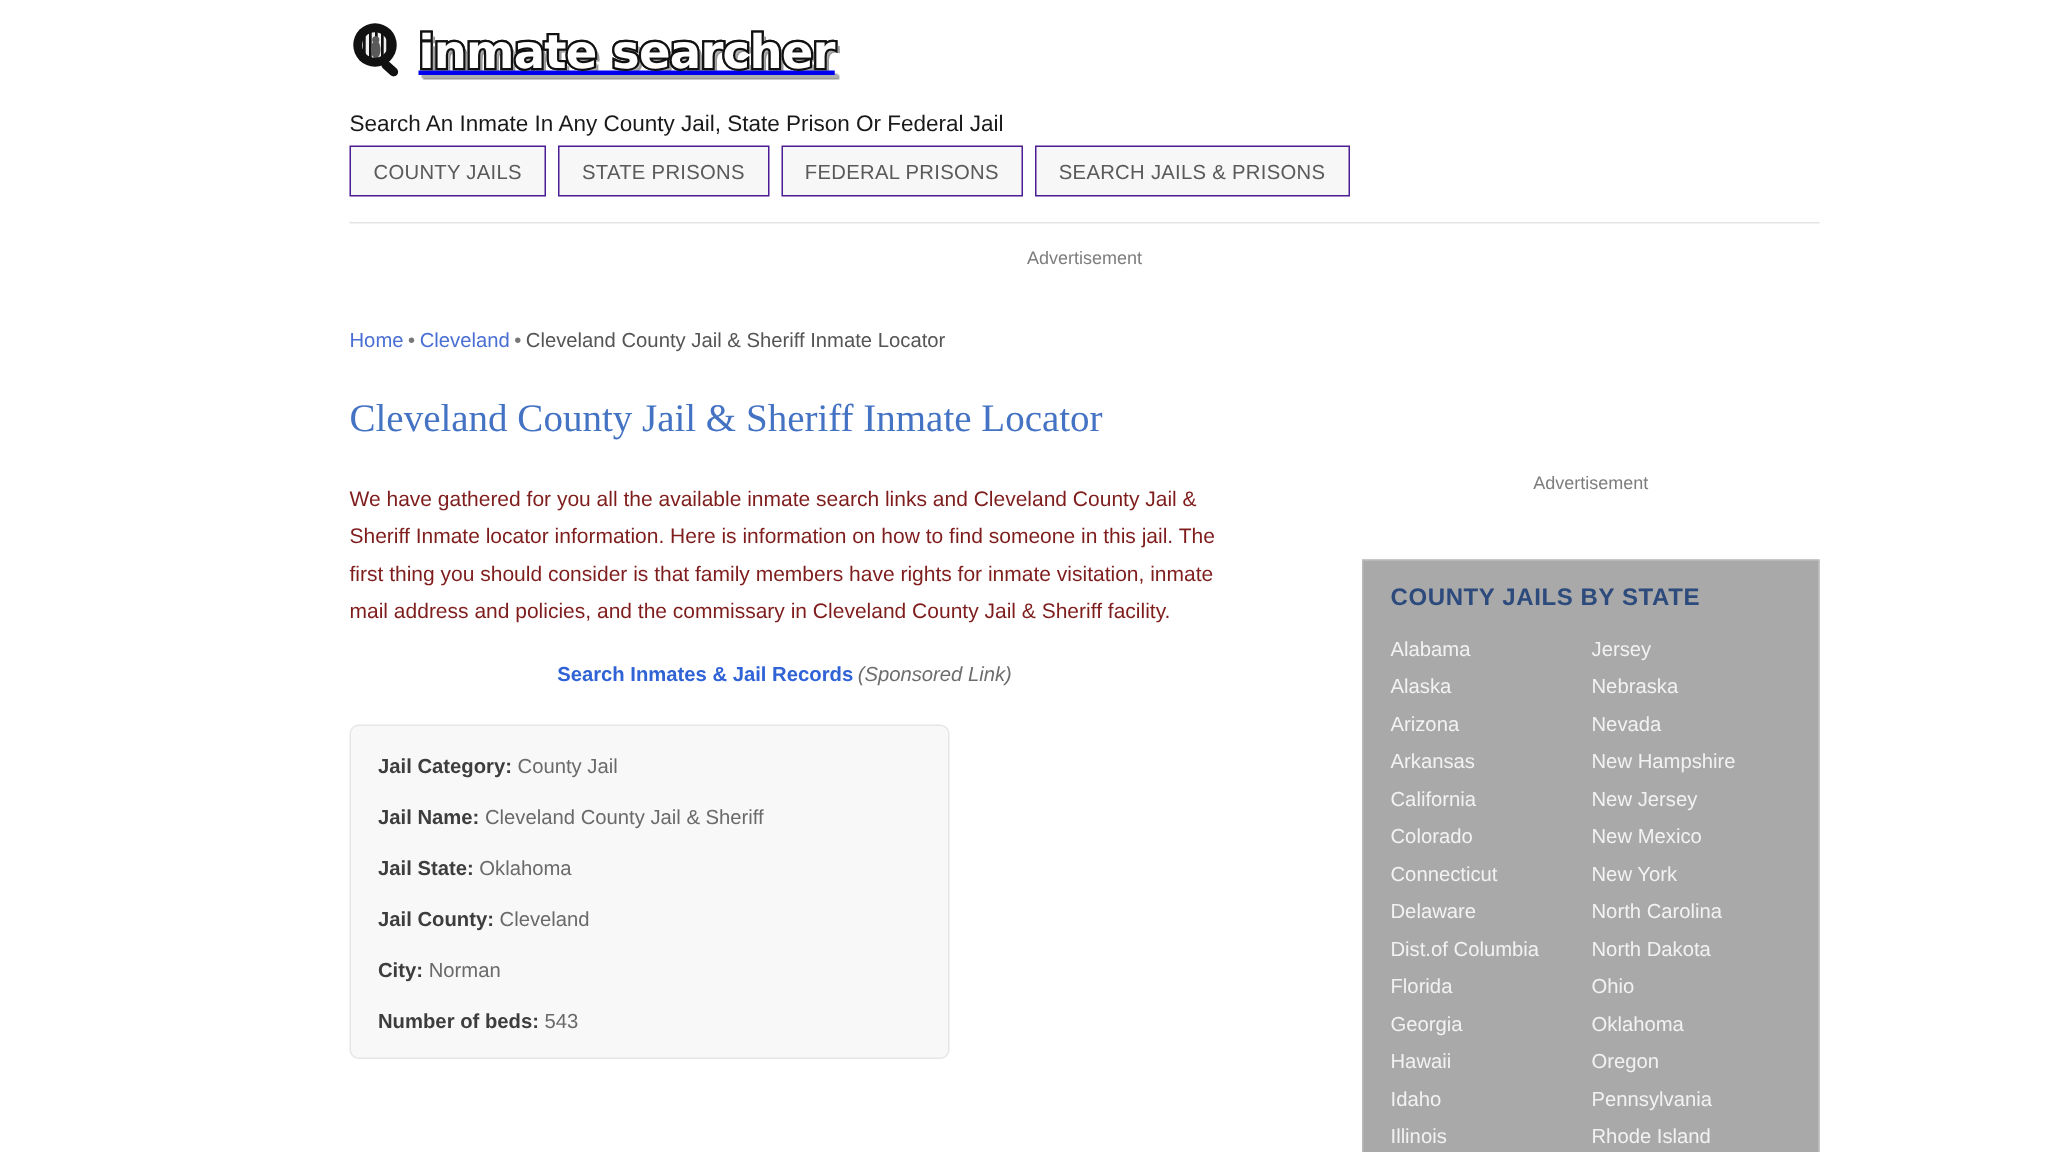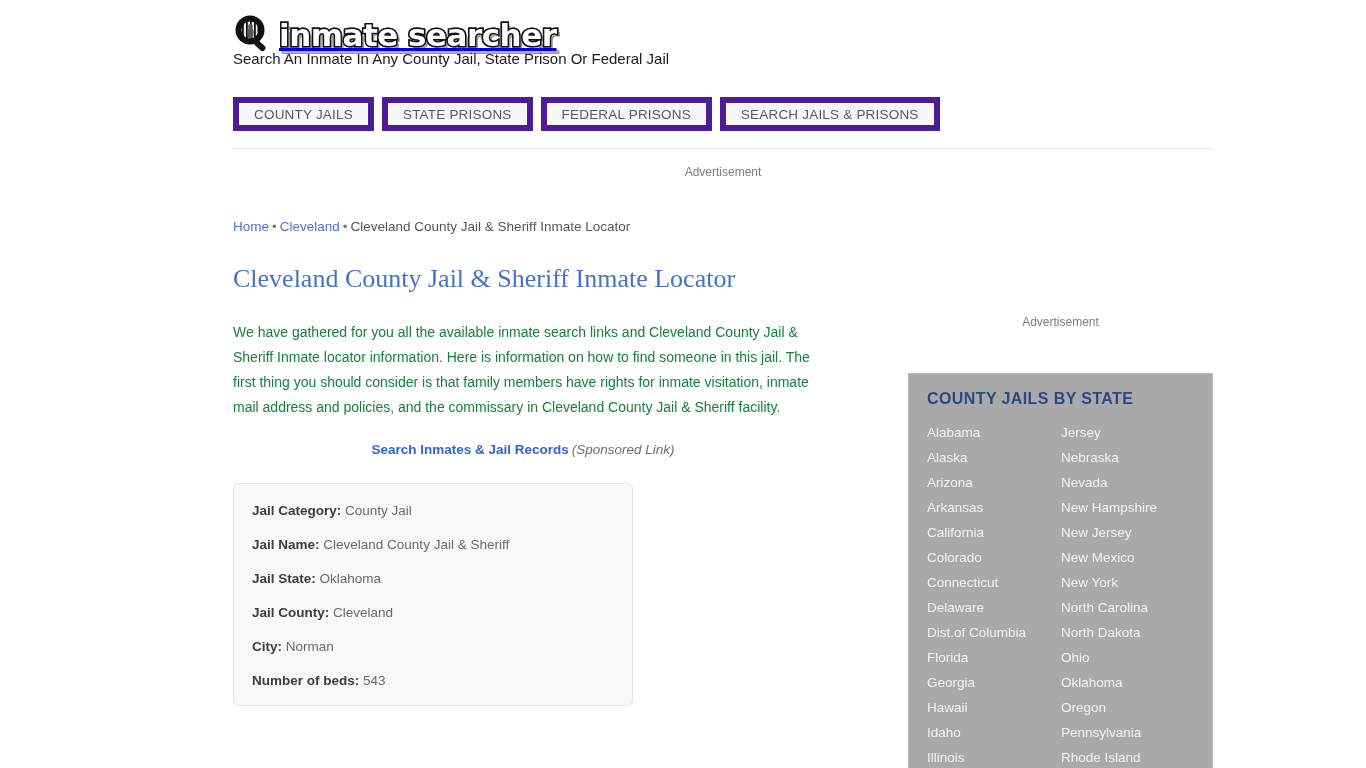--- a/index.html
+++ b/index.html
@@ -43,41 +43,41 @@
     color: #ffffff;
     -webkit-text-stroke: 3px #111111;
     paint-order: stroke fill;
     margin-left: 4px;
     white-space: nowrap;
     text-shadow:
       2px 2px 0 #b0b0b0,
       3px 3px 0 #9a9a9a;
   }
   .tagline {
-    position: absolute; left: 0; top: 50px;
+    position: absolute; left: 0; top: 74px;
     font-size: 15px;
     color: #1a1a1a;
     white-space: nowrap;
     font-family: "Liberation Sans", sans-serif;
   }
 
   
   .nav {
     position: absolute; left: 0; top: 97px;
     display: flex;
     gap: 8px;
   }
   .tab {
     display: inline-flex;
     align-items: center;
     justify-content: center;
     height: 34px;
     padding: 0 15px;
     background: #f7f7f7;
-    border: 6px solid #4c1d95;
+    border: 1px solid #4c1d95;
     color: #5a5a5a;
     font-size: 13.5px;
     letter-spacing: 0.2px;
     white-space: nowrap;
     cursor: pointer;
     text-decoration: none;
   }
   .nav-rule {
     position: absolute;
     left: 0; top: 148px;
@@ -118,21 +118,21 @@
     font-family: "Liberation Serif", serif;
     font-weight: 400;
     font-size: 26px;
     line-height: 34px;
     color: #4573c4;
   }
   p.intro {
     margin: 24px 0 0 0;
     font-size: 14px;
     line-height: 25px;
-    color: #15803d;
+    color: #7f1d1d;
     width: 580px;
   }
   .sponsor-row {
     margin-top: 22px;
     width: 580px;
     text-align: center;
     font-size: 13.5px;
     white-space: nowrap;
   }
   .sponsor-row a {

